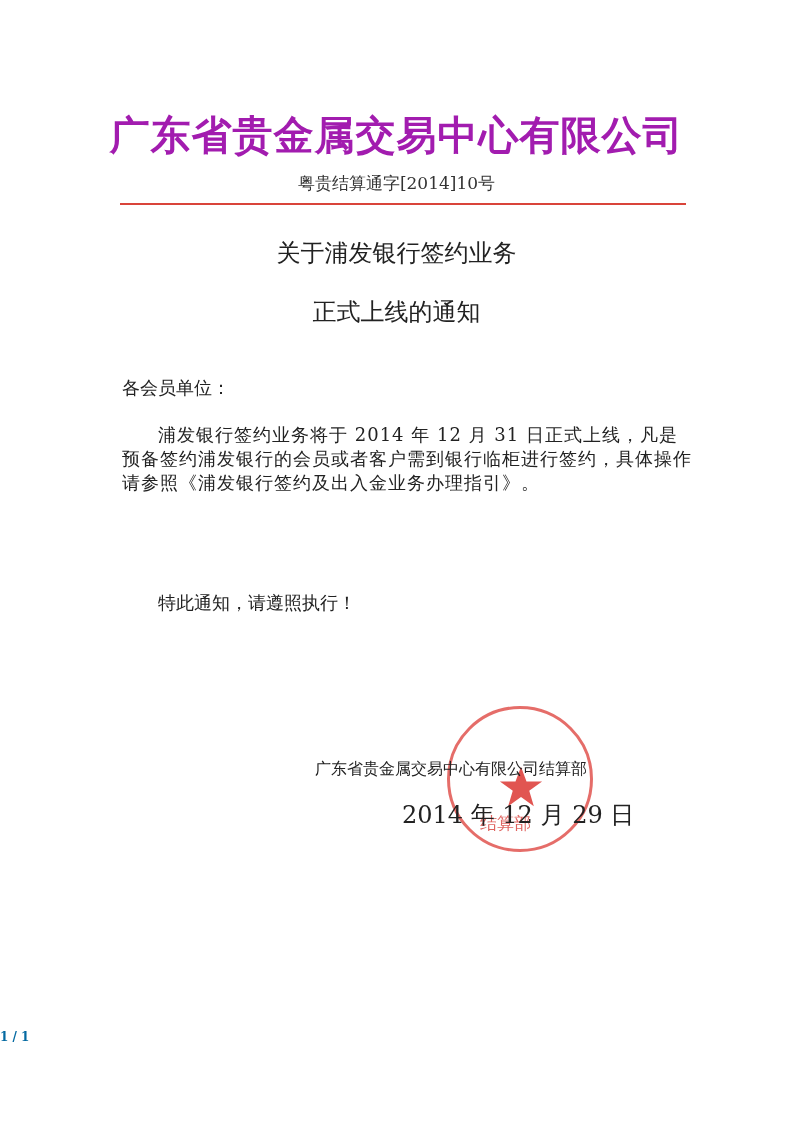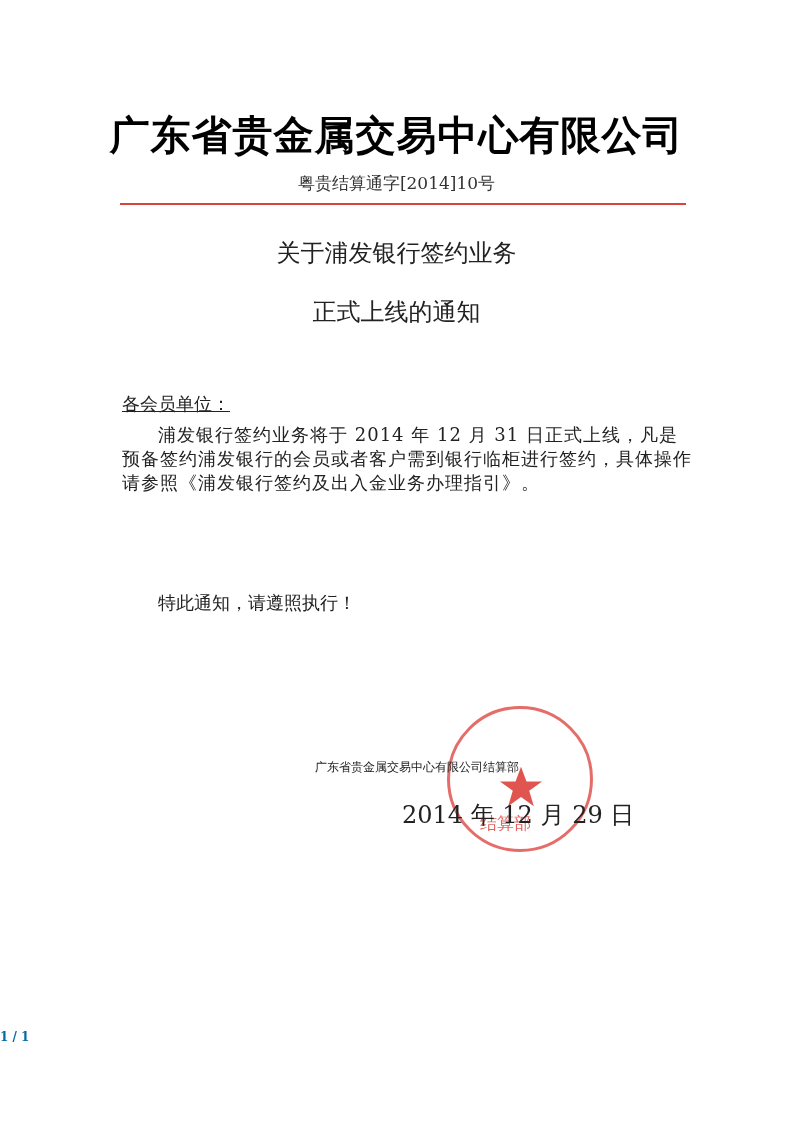--- a/index.html
+++ b/index.html
@@ -4,40 +4,40 @@
 <style>
   html, body { margin: 0; padding: 0; }
   body {
     width: 793px; height: 1122px; background: #ffffff; position: relative; overflow: hidden;
     font-family: "DejaVu Serif", "Liberation Serif", serif; color: #222;
   }
   .abs { position: absolute; }
   .org-name {
     left: 0; width: 793px; top: 108px; text-align: center;
     font-family: "DejaVu Sans", "Liberation Sans", sans-serif;
-    font-weight: bold; font-size: 40px; letter-spacing: 1px; color: #000000;
+    font-weight: bold; font-size: 40px; letter-spacing: 1px; color: #a21caf;
   }
   .doc-no {
     left: 0; width: 793px; top: 172px; text-align: center; font-size: 17px; color: #333;
   }
   .red-rule {
     left: 120px; width: 566px; top: 203px; height: 2px; background: #d9443a;
   }
   .title {
     left: 0; width: 793px; text-align: center;
     font-family: "DejaVu Sans", "Liberation Sans", sans-serif;
     font-size: 24px; color: #222;
   }
   .t1 { top: 237px; }
   .t2 { top: 296px; }
   .body-text { left: 122px; width: 570px; font-size: 18px; color: #222; }
-  .salutation { top: 392px; text-decoration: underline; }
+  .salutation { top: 376px; }
   .para { top: 423px; line-height: 24px; text-indent: 36px; letter-spacing: 1px; }
   .closing { top: 591px; text-indent: 36px; }
-  .signer { left: 315px; top: 759px; font-size: 12px; }
+  .signer { left: 315px; top: 759px; font-size: 16px; }
   .date { left: 402px; top: 799px; font-size: 24px; }
   .seal {
     left: 447px; top: 706px; width: 146px; height: 146px; border-radius: 50%;
     border: 3px solid rgba(220,60,55,0.75); box-sizing: border-box;
   }
   .seal-star {
     left: 498px; top: 765px; width: 46px; height: 44px;
   }
   .seal-bottom {
     left: 480px; top: 812px; font-size: 17px; color: rgba(215,60,55,0.8);

